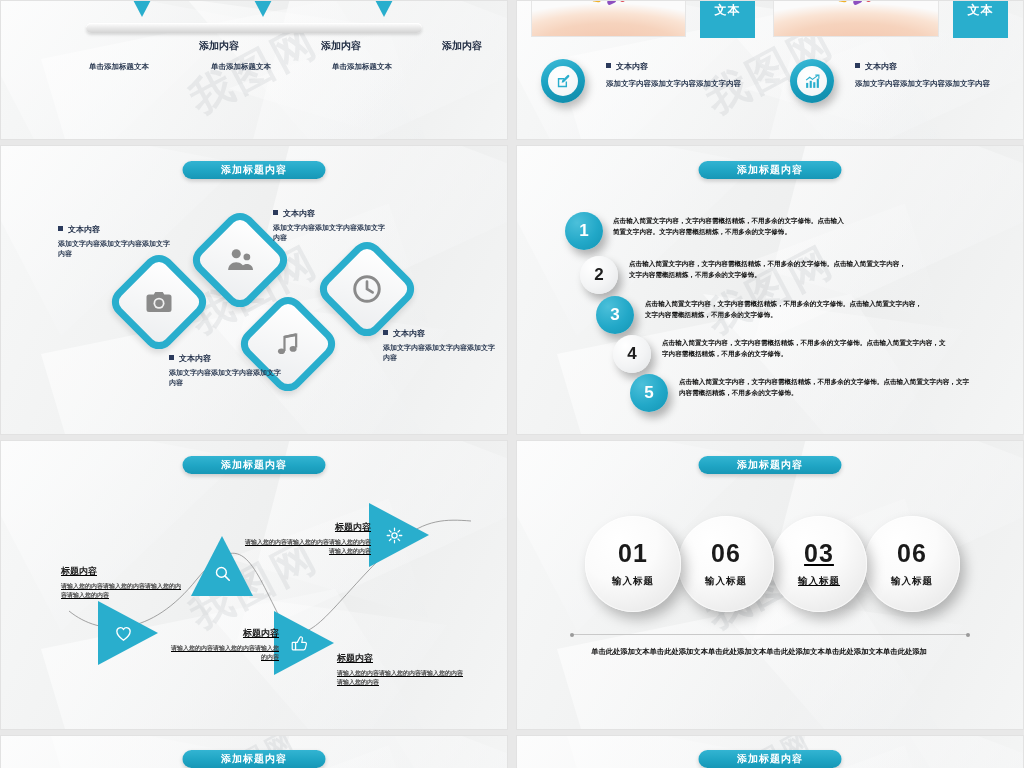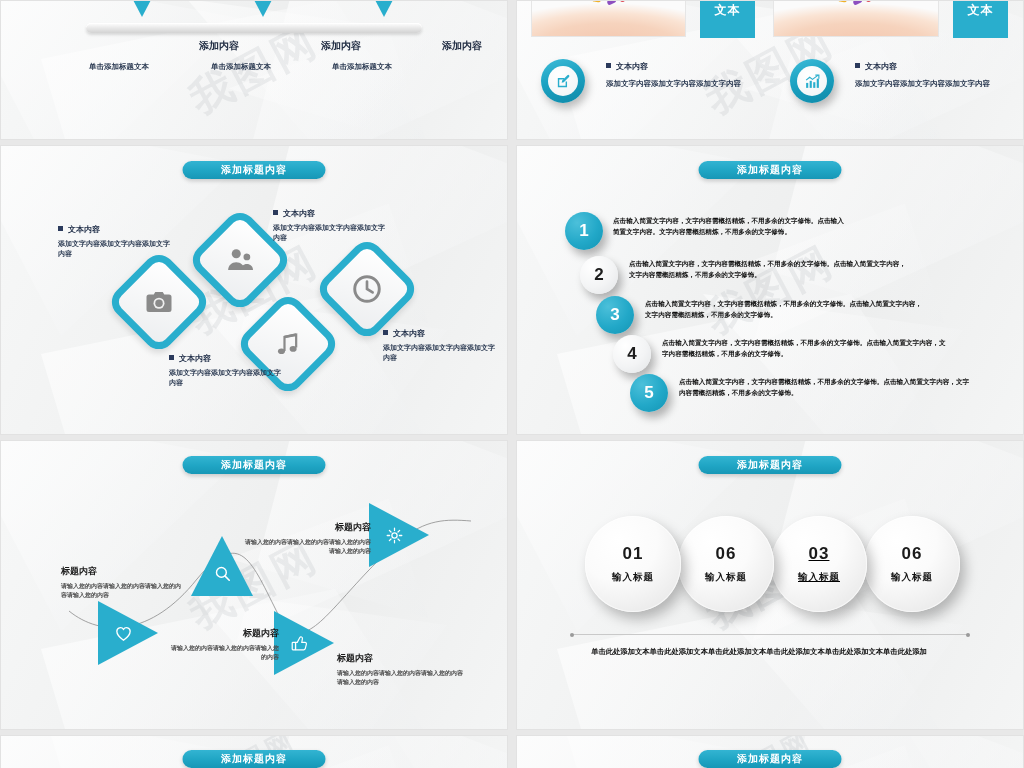--- a/index.html
+++ b/index.html
@@ -143,32 +143,32 @@
   .num-txt { position:absolute; font-size:6.6px; font-weight:bold; color:#111; line-height:1.6; }
 
   
   .tri {
     position:absolute; background:#29aecd;
     filter: drop-shadow(3px 4px 4px rgba(0,0,0,.22));
     display:flex; align-items:center; justify-content:center;
   }
   .tri-up    { clip-path: polygon(50% 0, 100% 100%, 0 100%); }
   .tri-right { clip-path: polygon(0 0, 100% 50%, 0 100%); }
-  .t-label { position:absolute; }
+  .t-label { position:absolute;text-decoration:underline; }
   .t-label .h { font-size:9px; font-weight:bold; color:#1b1b1b; margin-bottom:4px;}
   .t-label .b { font-size:6px; font-weight:bold; color:#4a4a4a; line-height:1.55;}
 
   
   .bigc {
     position:absolute; width:96px; height:96px; border-radius:50%;
     background: radial-gradient(circle at 34% 26%, #ffffff 0%, #fbfbfb 42%, #ececec 78%, #dedede 100%);
     box-shadow: 5px 7px 13px rgba(0,0,0,.26), inset 0 0 0 1px rgba(255,255,255,.6);
     display:flex; flex-direction:column; align-items:center; justify-content:center;
   }
-  .bigc .n { font-size:17px; font-weight:bold; color:#1a1a1a; line-height:1; letter-spacing:1px; }
+  .bigc .n { font-size:25px; font-weight:bold; color:#1a1a1a; line-height:1; letter-spacing:1px; }
   .bigc .c { font-size:9.5px; font-weight:bold; color:#111; margin-top:9px; letter-spacing:1px;}
   .hrule { position:absolute; height:1px; background:#c9c9c9; }
   .hrule::before, .hrule::after {
     content:""; position:absolute; top:-1.5px; width:4px; height:4px; border-radius:50%;
     background:#9a9a9a;
   }
   .hrule::before { left:-2px; } .hrule::after { right:-2px; }
   .s6-p { position:absolute; font-size:7.3px; font-weight:bold; color:#111; line-height:1.85; text-align:center;}
 </style>
 </head>

